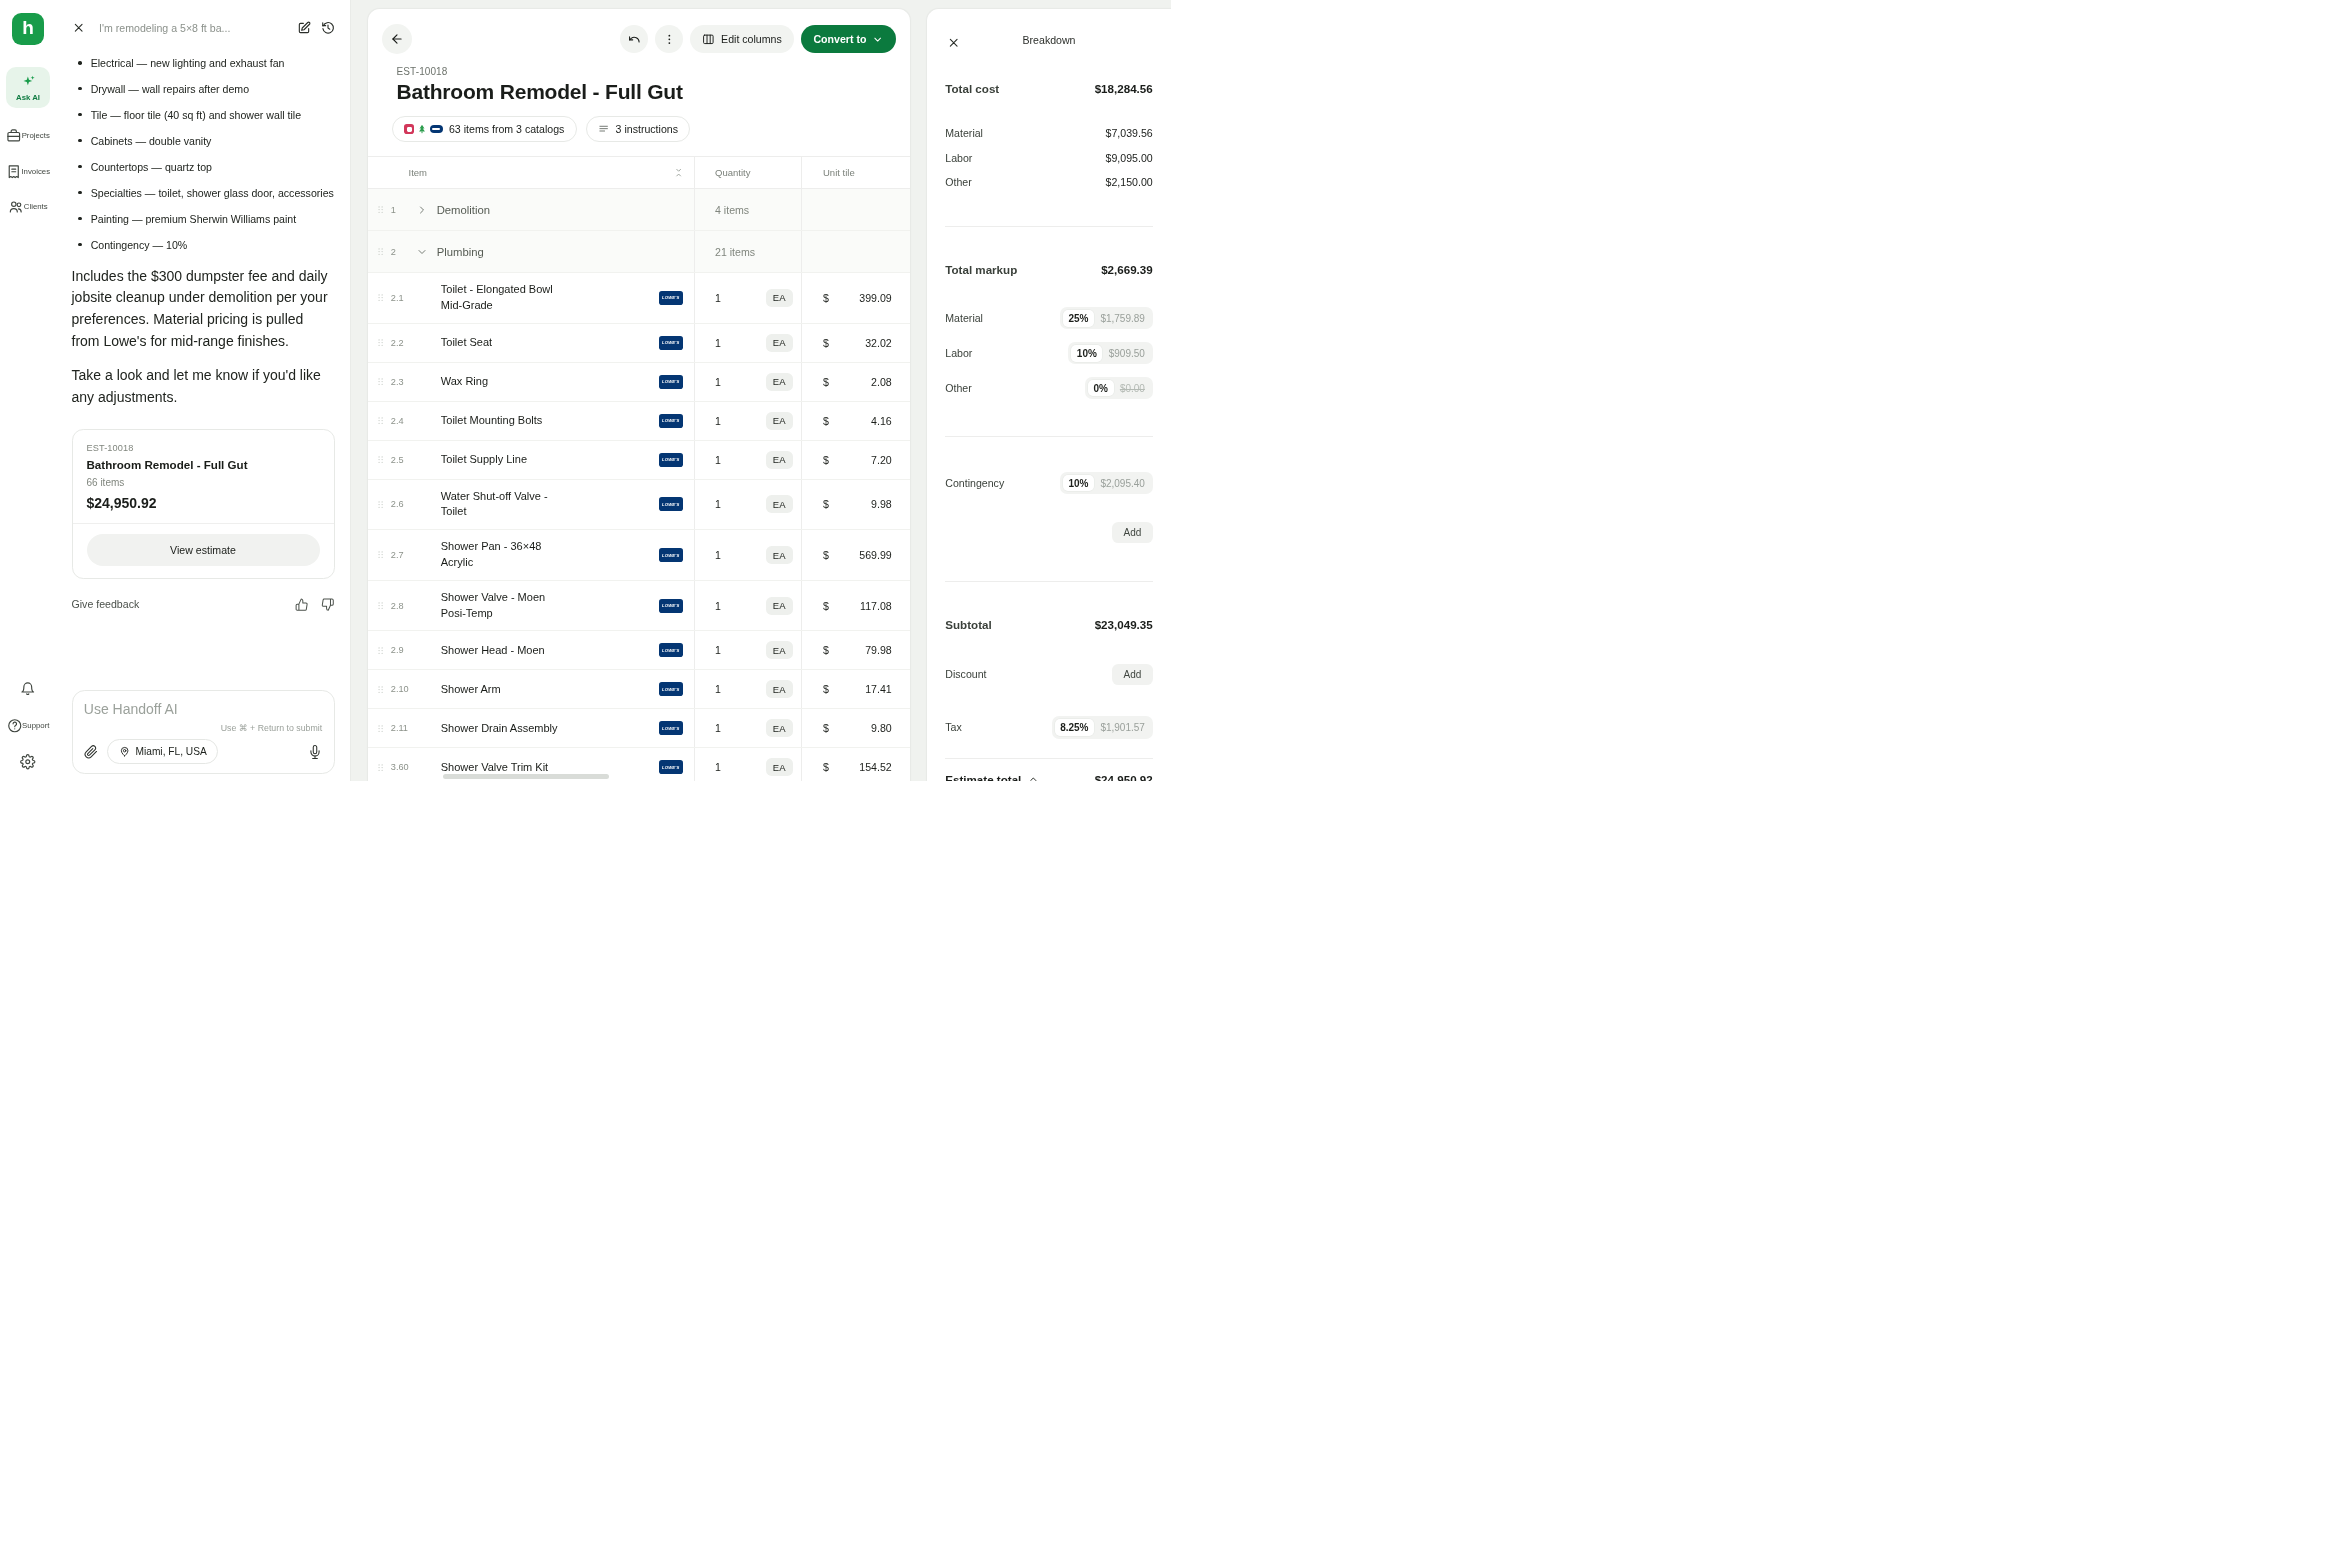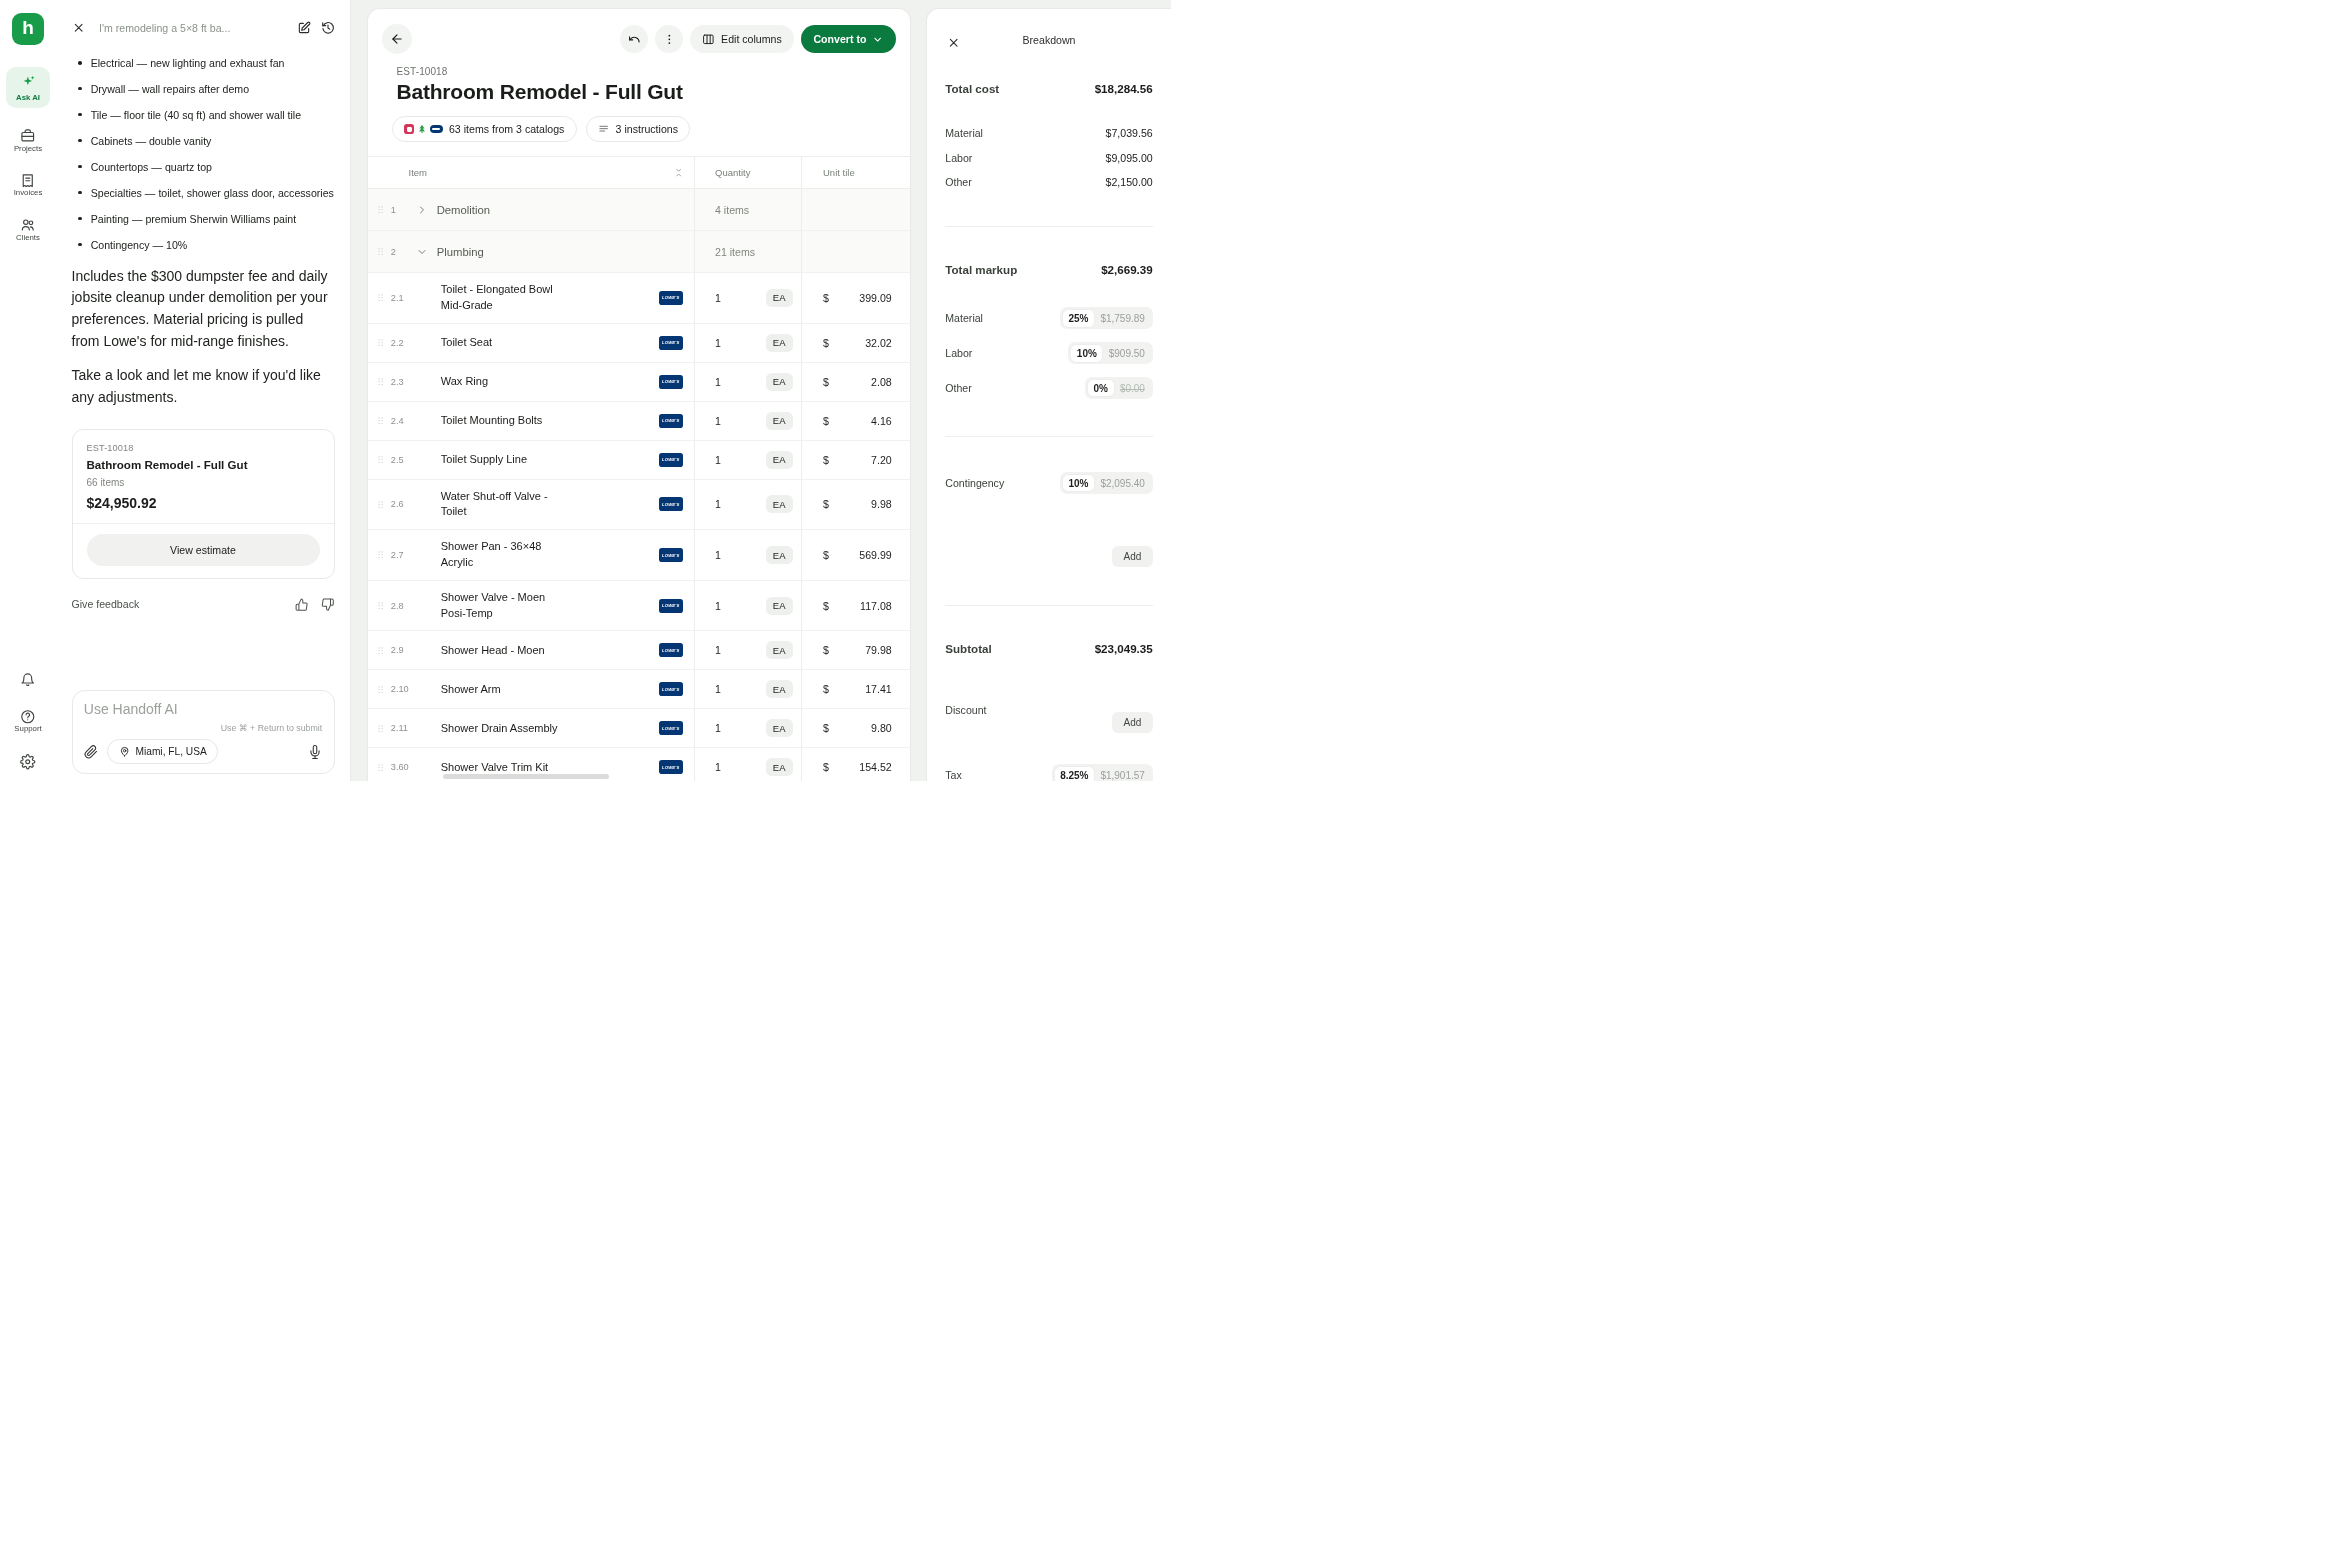--- a/index.html
+++ b/index.html
@@ -6,21 +6,21 @@
   body{font-family:"Liberation Sans","DejaVu Sans",sans-serif;color:#1a1d1a;-webkit-font-smoothing:antialiased;}
   .app{width:1171px;height:781px;display:flex;overflow:hidden;background:#fff;}
   .ic{display:block;flex:none;}
 
   
   .rail{flex:0 0 56px;display:flex;flex-direction:column;align-items:center;padding:12.7px 0 11.3px;box-sizing:border-box;background:#fff;}
   .logo{width:32px;height:32px;border-radius:9.2px;background:#189c4a;display:flex;align-items:center;justify-content:center;cursor:pointer;}
   .logo span{color:#fff;font-size:19px;font-weight:800;line-height:1;transform:translateY(-0.7px);}
   .askai{margin-top:22.6px;width:44px;border-radius:10px;background:#e7f4ea;display:flex;flex-direction:column;align-items:center;padding:7px 0 6.3px;gap:3.5px;cursor:pointer;}
   .askai .lbl{font-size:7.8px;font-weight:700;color:#0e7b41;}
-  .rail-item{margin-top:20px;display:flex;flex-direction:column;align-items:center;gap:0;color:#3f453f;cursor:pointer;text-align:center;}
+  .rail-item{margin-top:20px;display:flex;flex-direction:row;align-items:center;gap:0;color:#3f453f;cursor:pointer;text-align:center;}
   .rail-item .lbl{font-size:7.8px;color:#3f453f;}
   .rail-spacer{flex:1;}
   .rail-bottom{display:flex;flex-direction:column;align-items:center;gap:0;}
   .rail-bell{color:#3f453f;cursor:pointer;}
   .rail-gear{margin-top:21px;color:#3f453f;cursor:pointer;}
   .rail-support{margin-top:21px;}
 
   
   .chat{flex:0 0 295px;box-sizing:border-box;border-right:0.7px solid #e9ebe8;display:flex;flex-direction:column;padding:0 15.5px;background:#fff;min-height:0;}
   .chat-header{margin-top:21px;display:flex;align-items:center;gap:10px;}
@@ -112,21 +112,21 @@
   .bd-row{display:flex;align-items:center;justify-content:space-between;margin-top:12.7px;font-size:10.6px;}
   .bd-row .l{color:#3a403a;}
   .bd-row .v{color:#24282 3;}
   .bd-row.bold{margin-top:17px;}
   .bd-row.bold .l,.bd-row.bold .v{font-size:11.6px;font-weight:700;color:#15181 4;}
   .bd-hr{border:none;border-top:0.7px solid #ededec;margin:18.3px 0 0;}
   .pill{display:inline-flex;align-items:center;gap:6.3px;background:#f2f3f1;border-radius:7px;padding:2.8px 7.8px 2.8px 2.8px;cursor:pointer;}
   .pill .pct{background:#fff;border-radius:5px;padding:2.8px 5.6px;font-size:10px;font-weight:600;color:#1c1f1b;box-shadow:0 0 0 0.7px #e9ebe8;}
   .pill .amt{font-size:10px;color:#9aa09b;}
   .pill .amt.struck{text-decoration:line-through;color:#b4bab4;}
-  .add-btn{background:#f1f2f0;border:none;border-radius:6.3px;padding:5px 11.3px;font-family:inherit;font-size:10px;color:#3f453f;cursor:pointer;margin-top:24px;}
+  .add-btn{background:#f1f2f0;border:none;border-radius:6.3px;padding:5px 11.3px;font-family:inherit;font-size:10px;color:#3f453f;cursor:pointer;}
   .add-row{display:flex;justify-content:flex-end;margin-top:9.2px;}
   .bd-bottom{margin-top:auto;border-top:0.7px solid #ededec;padding:14px 0 15.5px;}
   .tot-row{display:flex;align-items:center;justify-content:space-between;}
   .tot-l{display:flex;align-items:center;gap:6.3px;font-size:11.6px;font-weight:700;color:#15181 4;}
   .tot-l .chev{color:#2a2e29;cursor:pointer;}
   .tot-v{font-size:11.6px;font-weight:700;color:#15181 4;}
   .pm-row{margin-top:10.6px;display:flex;align-items:center;justify-content:space-between;}
   .pm-l{display:flex;align-items:center;gap:5.6px;font-size:10.6px;color:#169a50;}
   .pm-l .info{color:#98a097;cursor:pointer;}
   .pm-v{font-size:11px;font-weight:700;color:#169a50;}

